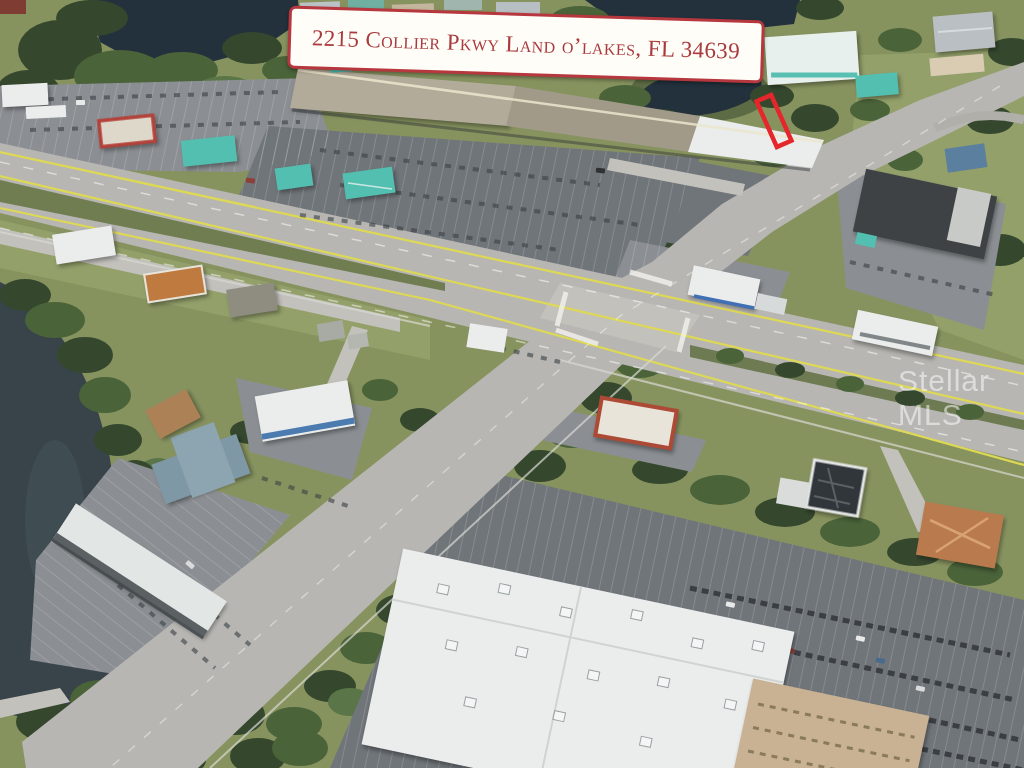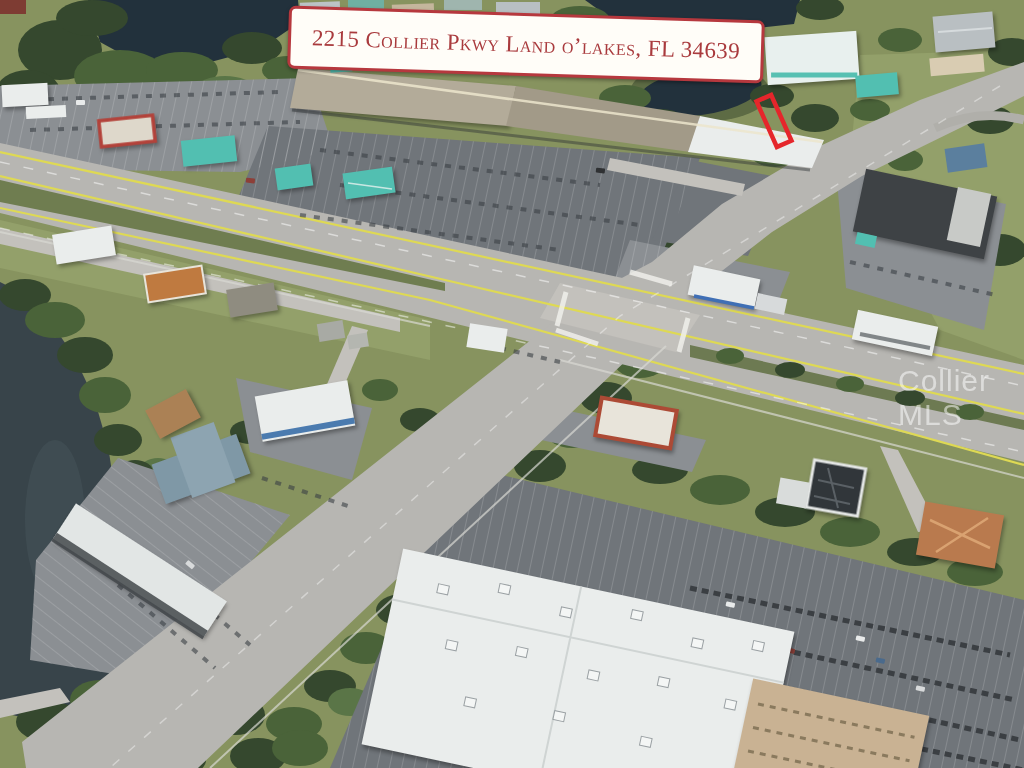--- a/index.html
+++ b/index.html
@@ -311,14 +311,14 @@
     </g>
   </g>
 
   <rect x="766" y="96" width="16" height="50" fill="none" stroke="#e5262b" stroke-width="4.5" transform="rotate(-24 774 121)"></rect>
 </svg>
 
 <div class="banner">
   <span>2215 Collier Pkwy Land o’lakes, FL 34639</span>
 </div>
 
-<div class="wm">Collier MLS</div>
+<div class="wm">Stellar MLS</div>
 </div>
 
 </body></html>

